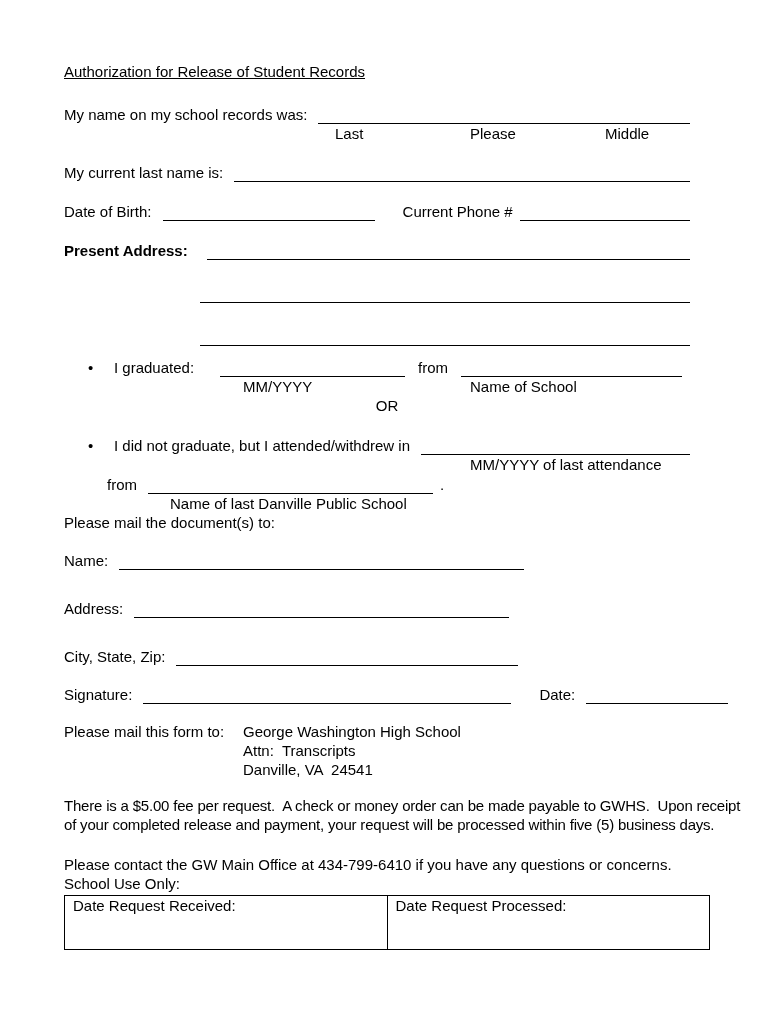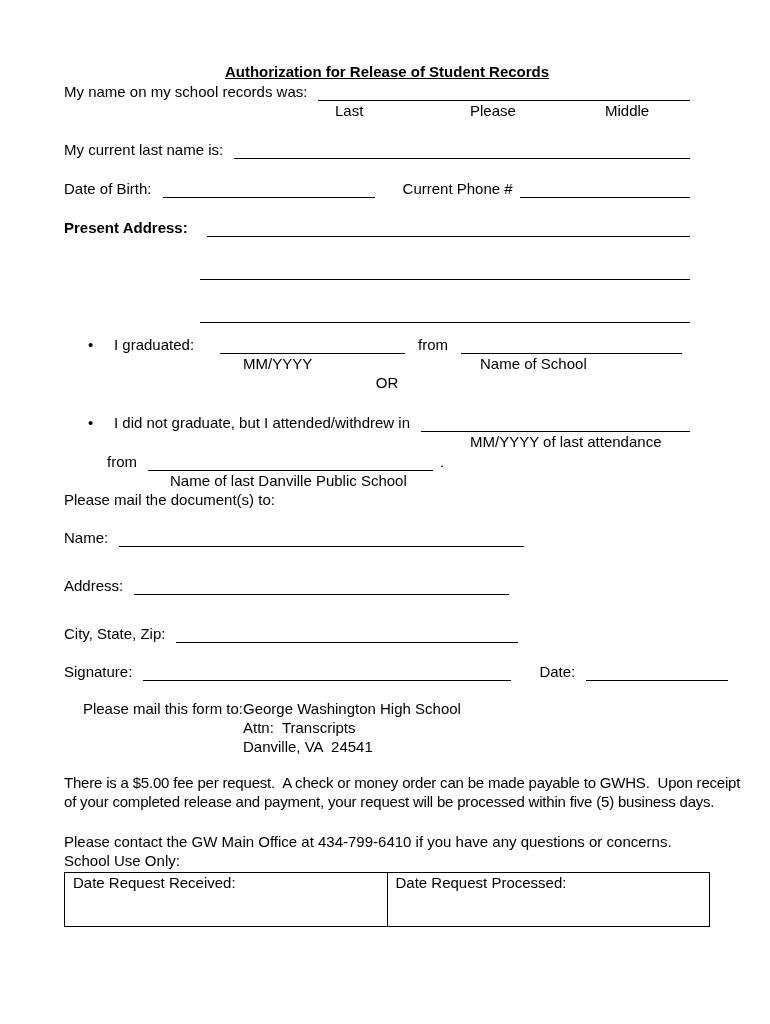--- a/index.html
+++ b/index.html
@@ -11,37 +11,38 @@
     background: #ffffff;
     color: #000000;
     font-family: "Liberation Sans", "DejaVu Sans", sans-serif;
     font-size: 15px;
     line-height: 19px;
     padding: 62px 60px 0 64px;
     box-sizing: border-box;
     overflow: hidden;
   }
   .title {
-    text-align: center;
+    text-align: left;
     text-decoration: underline;
-    font-weight: 700;
+    font-weight: 400;
+    margin-bottom: 23px;
   }
   .row { display: flex; align-items: flex-end; gap: 7px; }
   .lbl { white-space: pre; flex: 0 0 auto; }
   .blank { border-bottom: 1px solid #000; height: 19px; flex: 0 0 auto; }
   .fill { flex: 1 1 auto; margin-right: 20px; }
   .gap4 { margin-left: 4px; }
   .subrow { position: relative; height: 19px; }
   .subrow span { position: absolute; top: 0; white-space: pre; }
   .bullet-row { margin-left: 24px; }
   .bullet { flex: 0 0 19px; }
   .or-line { text-align: center; margin-bottom: 20px; }
   .tight { letter-spacing: -0.2px; white-space: pre; }
   .mail-form { display: flex; align-items: flex-start; margin-bottom: 17px; }
-  .mail-form .form-label { flex: 0 0 179px; white-space: pre; text-align: right; }
+  .mail-form .form-label { flex: 0 0 179px; white-space: pre; }
   .addr-lines div { white-space: pre; }
   table.school-table { border-collapse: collapse; width: 100%; table-layout: fixed; }
   table.school-table td {
     border: 1px solid #000;
     vertical-align: top;
     padding: 0 8px 34px 8px;
     width: 50%;
     font-size: 15px;
   }
   .mb0  { margin-bottom: 0; }
@@ -100,21 +101,21 @@
   <div class="row bullet-row mb0">
     <span class="bullet">•</span>
     <span class="lbl">I graduated:</span>
     <span style="flex:0 0 12px"></span>
     <span class="blank" style="width:185px"></span>
     <span class="lbl" style="margin:0 6px">from</span>
     <span class="blank fill" style="margin-right:28px"></span>
   </div>
   <div class="subrow mb0">
     <span style="left:179px">MM/YYYY</span>
-    <span style="left:416px">Name of School</span>
+    <span style="left:406px">Name of School</span>
   </div>
   <div class="or-line">OR</div>
 
   <div class="row bullet-row mb0">
     <span class="bullet">•</span>
     <span class="lbl">I did not graduate, but I attended/withdrew in</span>
     <span class="blank fill gap4"></span>
   </div>
   <div class="subrow mb0">
     <span style="left:406px">MM/YYYY of last attendance</span>

